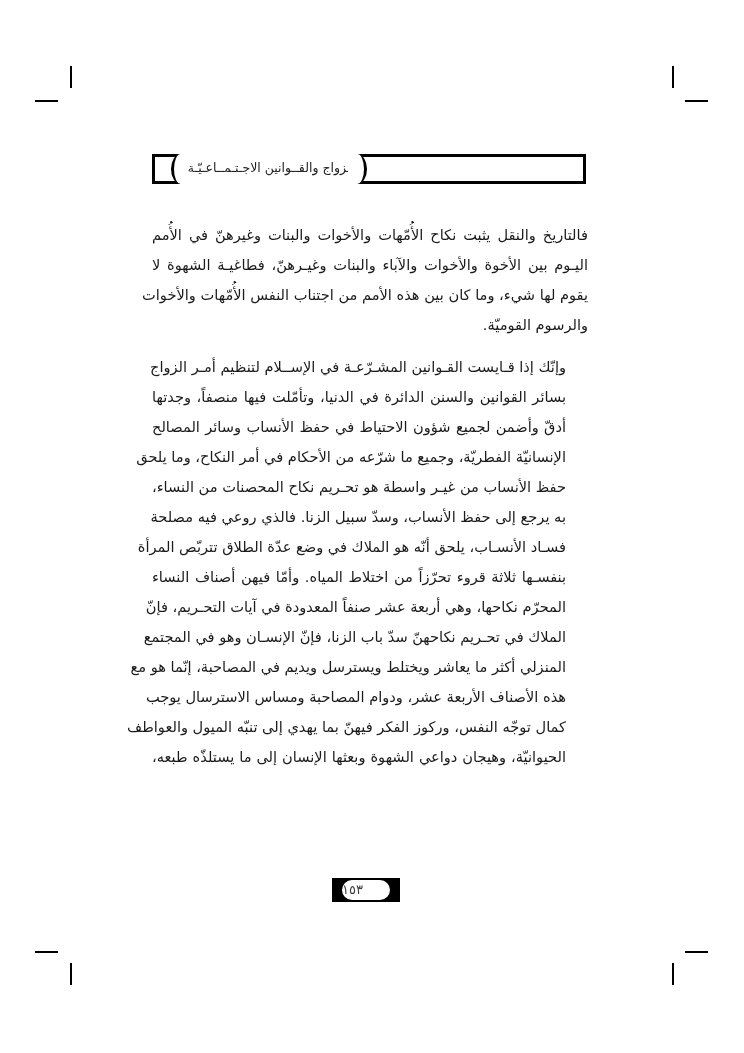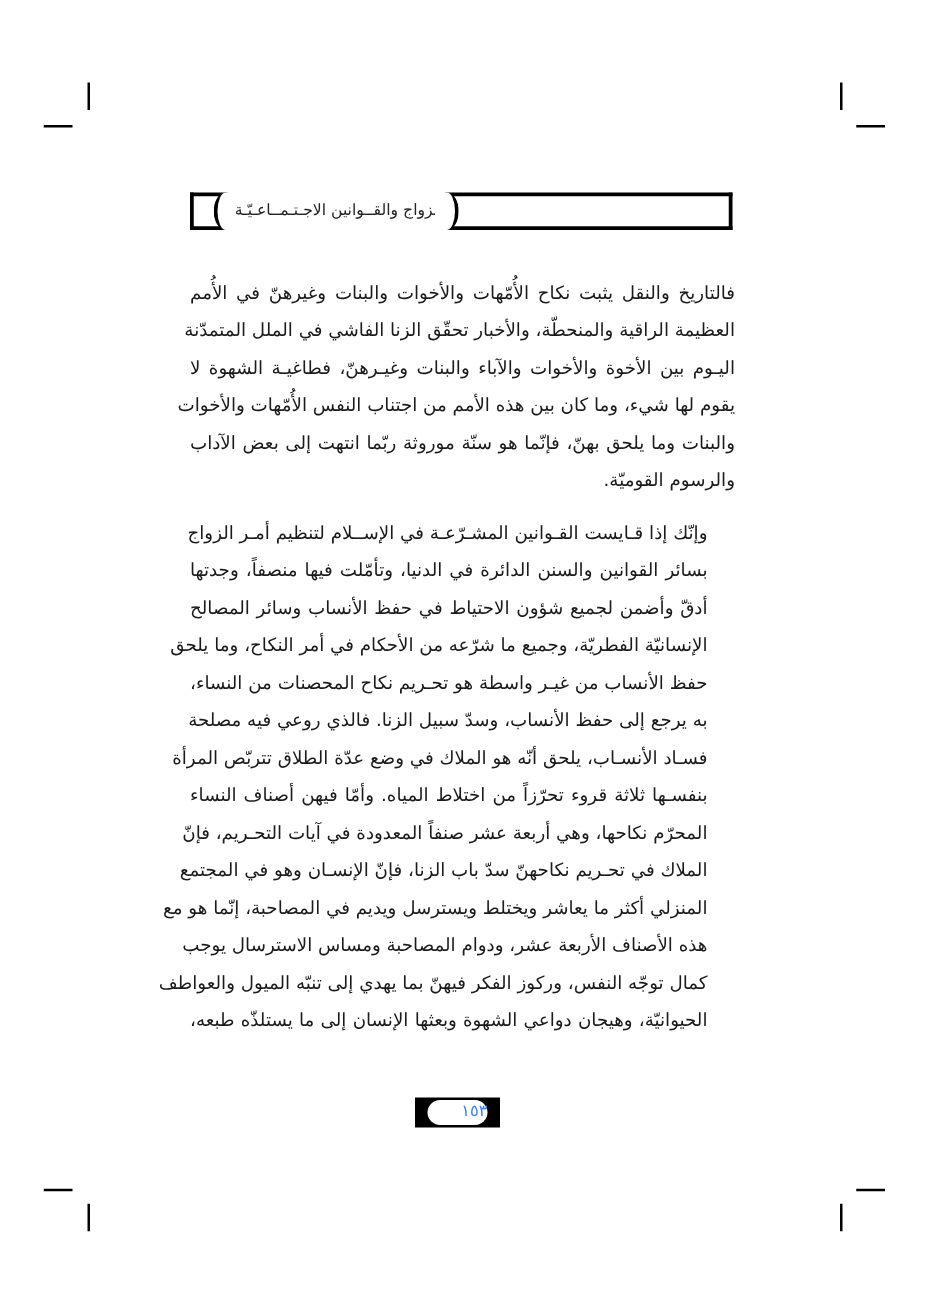--- a/index.html
+++ b/index.html
@@ -16,21 +16,21 @@
   .hbox-right .cap { position: absolute; left: -8px; top: -3px; width: 16px; height: 30px; border-right: 3px solid #000; border-radius: 0 50% 50% 0 / 0 50% 50% 0; background: #fff; }
   .htitle { position: absolute; left: 34px; top: 6px; width: 170px; text-align: center; font-size: 12.5px; direction: rtl; white-space: nowrap; color: #222; }
 
   .content { position: absolute; left: 152px; top: 220px; width: 436px; direction: rtl; text-align: justify; font-size: 14.6px; line-height: 30px; }
   .content p { margin: 0; text-align-last: right; }
   .content p.p2 { margin-top: 12px; text-indent: 22px; }
   .line { display: block; text-align: justify; text-align-last: justify; white-space: nowrap; }
   .line.last { text-align-last: right; }
 
   .pagenum { position: absolute; left: 332px; top: 878px; width: 68px; height: 24px; background: #000; }
-  .pagenum .pill { position: absolute; left: 10px; top: 2px; width: 48px; height: 20px; background: #fff; border-radius: 10px / 10px; text-align: right; font-size: 13px; line-height: 20px; color: #3b82f6; direction: rtl; }
+  .pagenum .pill { position: absolute; left: 10px; top: 2px; width: 48px; height: 20px; background: #fff; border-radius: 10px / 10px; text-align: left; font-size: 13px; line-height: 20px; color: #404040; direction: rtl; }
 </style>
 </head>
 <body>
 
 <div class="crop v" style="left:70px; top:66px;"></div>
 <div class="crop h" style="left:35px; top:100px;"></div>
 <div class="crop v" style="left:672px; top:66px;"></div>
 <div class="crop h" style="left:685px; top:100px;"></div>
 <div class="crop h" style="left:35px; top:951px;"></div>
 <div class="crop v" style="left:70px; top:963px;"></div>
@@ -43,24 +43,22 @@
     </div>
   <div class="htitle">الزواج والقــوانين الاجـتـمــاعـيّـة</div>
   <div class="hbox-right">
       <div class="cap"></div>
     </div>
 </div>
 
 <div class="content">
   <p class="p1">
     <span class="line">فالتاريخ والنقل يثبت نكاح الأُمّهات والأخوات والبنات وغيرهنّ في الأُمم</span>
-    <span class="line">العظيمة الراقية والمنحطّة، والأخبار تحقّق الزنا الفاشي في الملل المتمدّنة</span>
     <span class="line">اليـوم بين الأخوة والأخوات والآباء والبنات وغيـرهنّ، فطاغيـة الشهوة لا</span>
     <span class="line">يقوم لها شيء، وما كان بين هذه الأمم من اجتناب النفس الأُمّهات والأخوات</span>
-    <span class="line">والبنات وما يلحق بهنّ، فإنّما هو سنّة موروثة ربّما انتهت إلى بعض الآداب</span>
     <span class="line last">والرسوم القوميّة.</span>
   </p>
   <p class="p2">
     <span class="line">وإنّك إذا قـايست القـوانين المشـرّعـة في الإســلام لتنظيم أمـر الزواج</span>
     <span class="line">بسائر القوانين والسنن الدائرة في الدنيا، وتأمّلت فيها منصفاً، وجدتها</span>
     <span class="line">أدقّ وأضمن لجميع شؤون الاحتياط في حفظ الأنساب وسائر المصالح</span>
     <span class="line">الإنسانيّة الفطريّة، وجميع ما شرّعه من الأحكام في أمر النكاح، وما يلحق</span>
     <span class="line">حفظ الأنساب من غيـر واسطة هو تحـريم نكاح المحصنات من النساء،</span>
     <span class="line">به يرجع إلى حفظ الأنساب، وسدّ سبيل الزنا. فالذي روعي فيه مصلحة</span>
     <span class="line">فسـاد الأنسـاب، يلحق أنّه هو الملاك في وضع عدّة الطلاق تتربّص المرأة</span>

